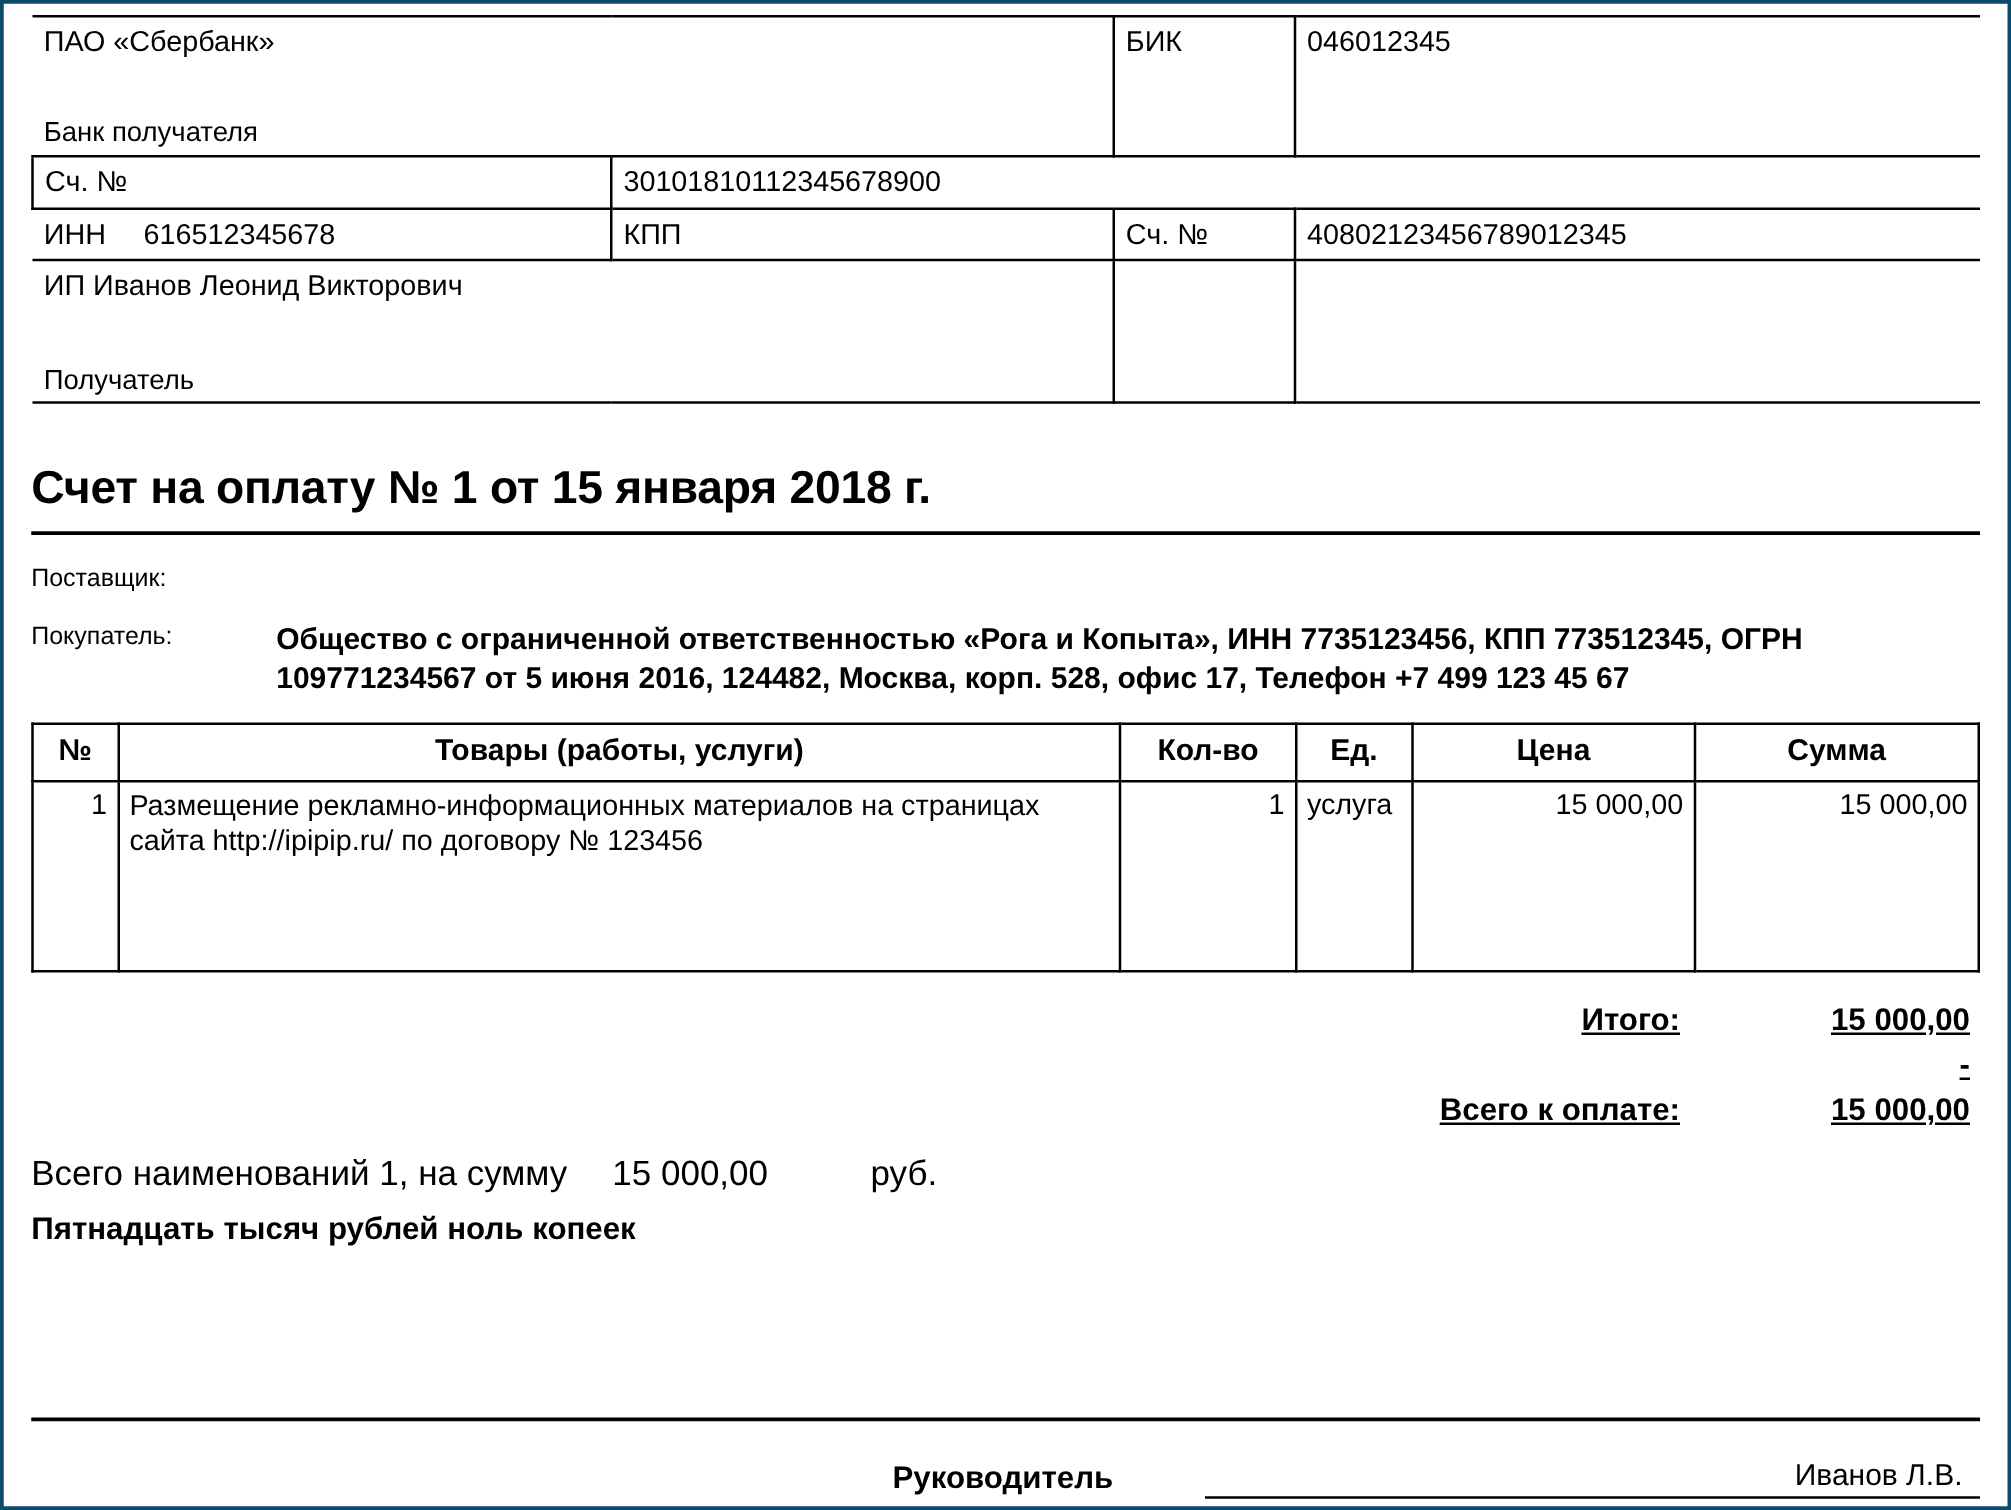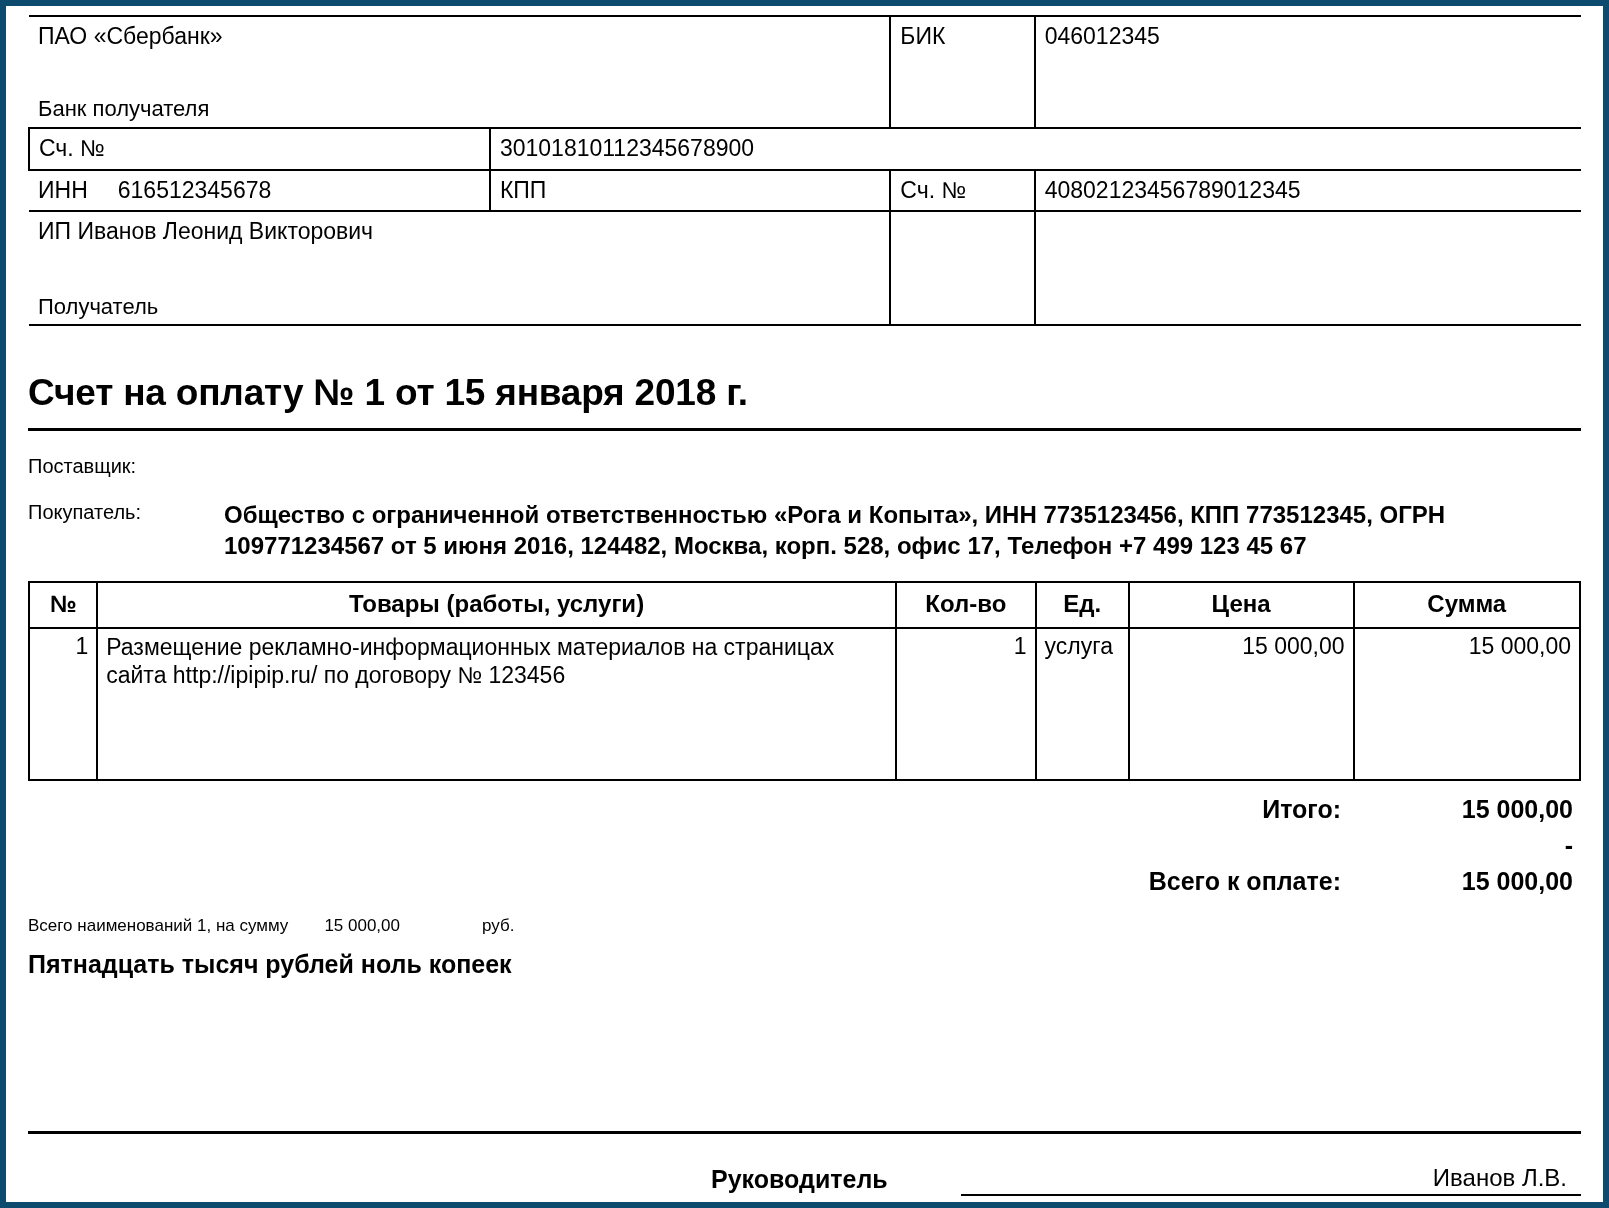--- a/index.html
+++ b/index.html
@@ -9,21 +9,21 @@
   }
   body {
     font-family: "Liberation Sans", sans-serif;
     color: #000000;
   }
   .page {
     position: relative;
     width: 1609px;
     height: 1208px;
     box-sizing: border-box;
-    border: 6px solid #0c4a6e;
+    border: 3px solid #0c4a6e;
     background: #ffffff;
     overflow: hidden;
   }
   .inner {
     padding: 0 22px;
     box-sizing: border-box;
   }
 
   
   table.bank {
@@ -128,21 +128,22 @@
   td.c-num   { text-align: right; }
   td.c-name  { text-align: left; line-height: 1.22; }
   td.c-qty   { text-align: right; }
   td.c-unit  { text-align: left; }
   td.c-price { text-align: right; }
   td.c-sum   { text-align: right; }
   .items-body-row td { height: 142px; }
 
   
   .totals {
-    margin-top: 10px;
+    margin-top: 20px;
+    text-decoration: underline;
   }
   .total-row {
     display: flex;
     justify-content: flex-end;
     font-size: 25px;
     font-weight: bold;
     line-height: 1.45;
   }
   .total-label {
     text-align: right;
@@ -153,21 +154,21 @@
     text-align: right;
     padding-right: 8px;
     box-sizing: border-box;
   }
 
   
   .summary {
     margin-top: 16px;
   }
   .sum-line {
-    font-size: 17px;
+    font-size: 28px;
     display: flex;
     align-items: baseline;
   }
   .sum-line .t1 { }
   .sum-line .t2 { padding-left: 36px; }
   .sum-line .t3 { padding-left: 82px; }
   .words {
     font-size: 25px;
     font-weight: bold;
     margin-top: 14px;

